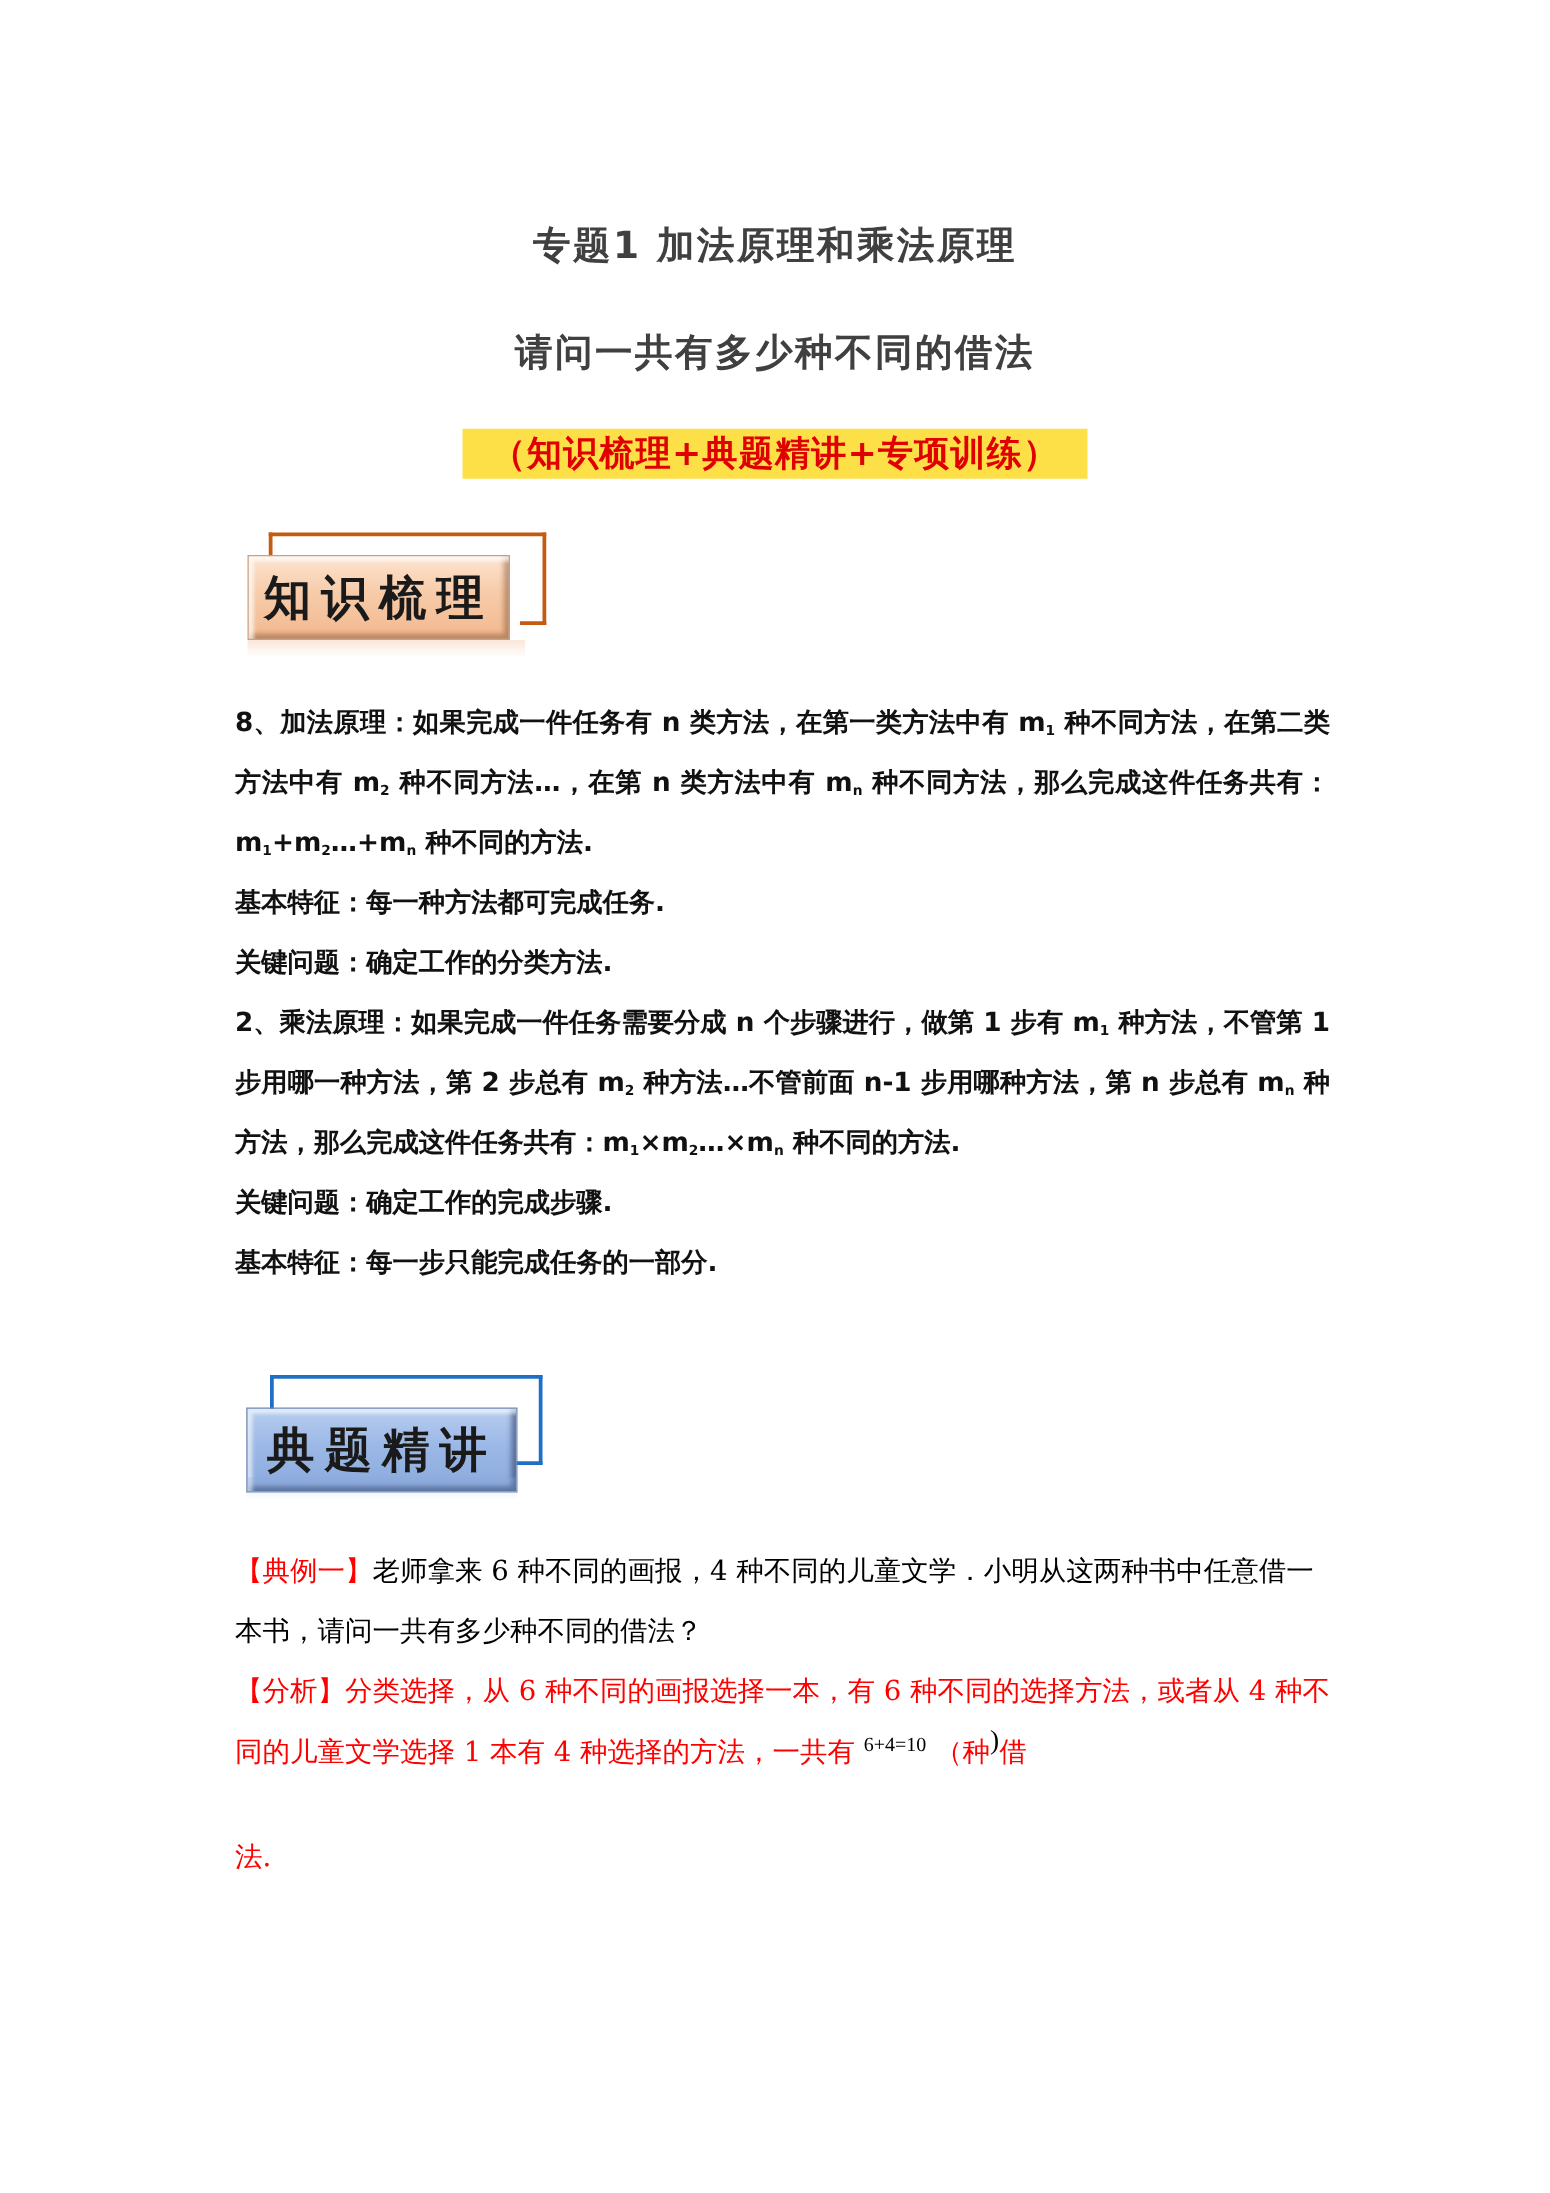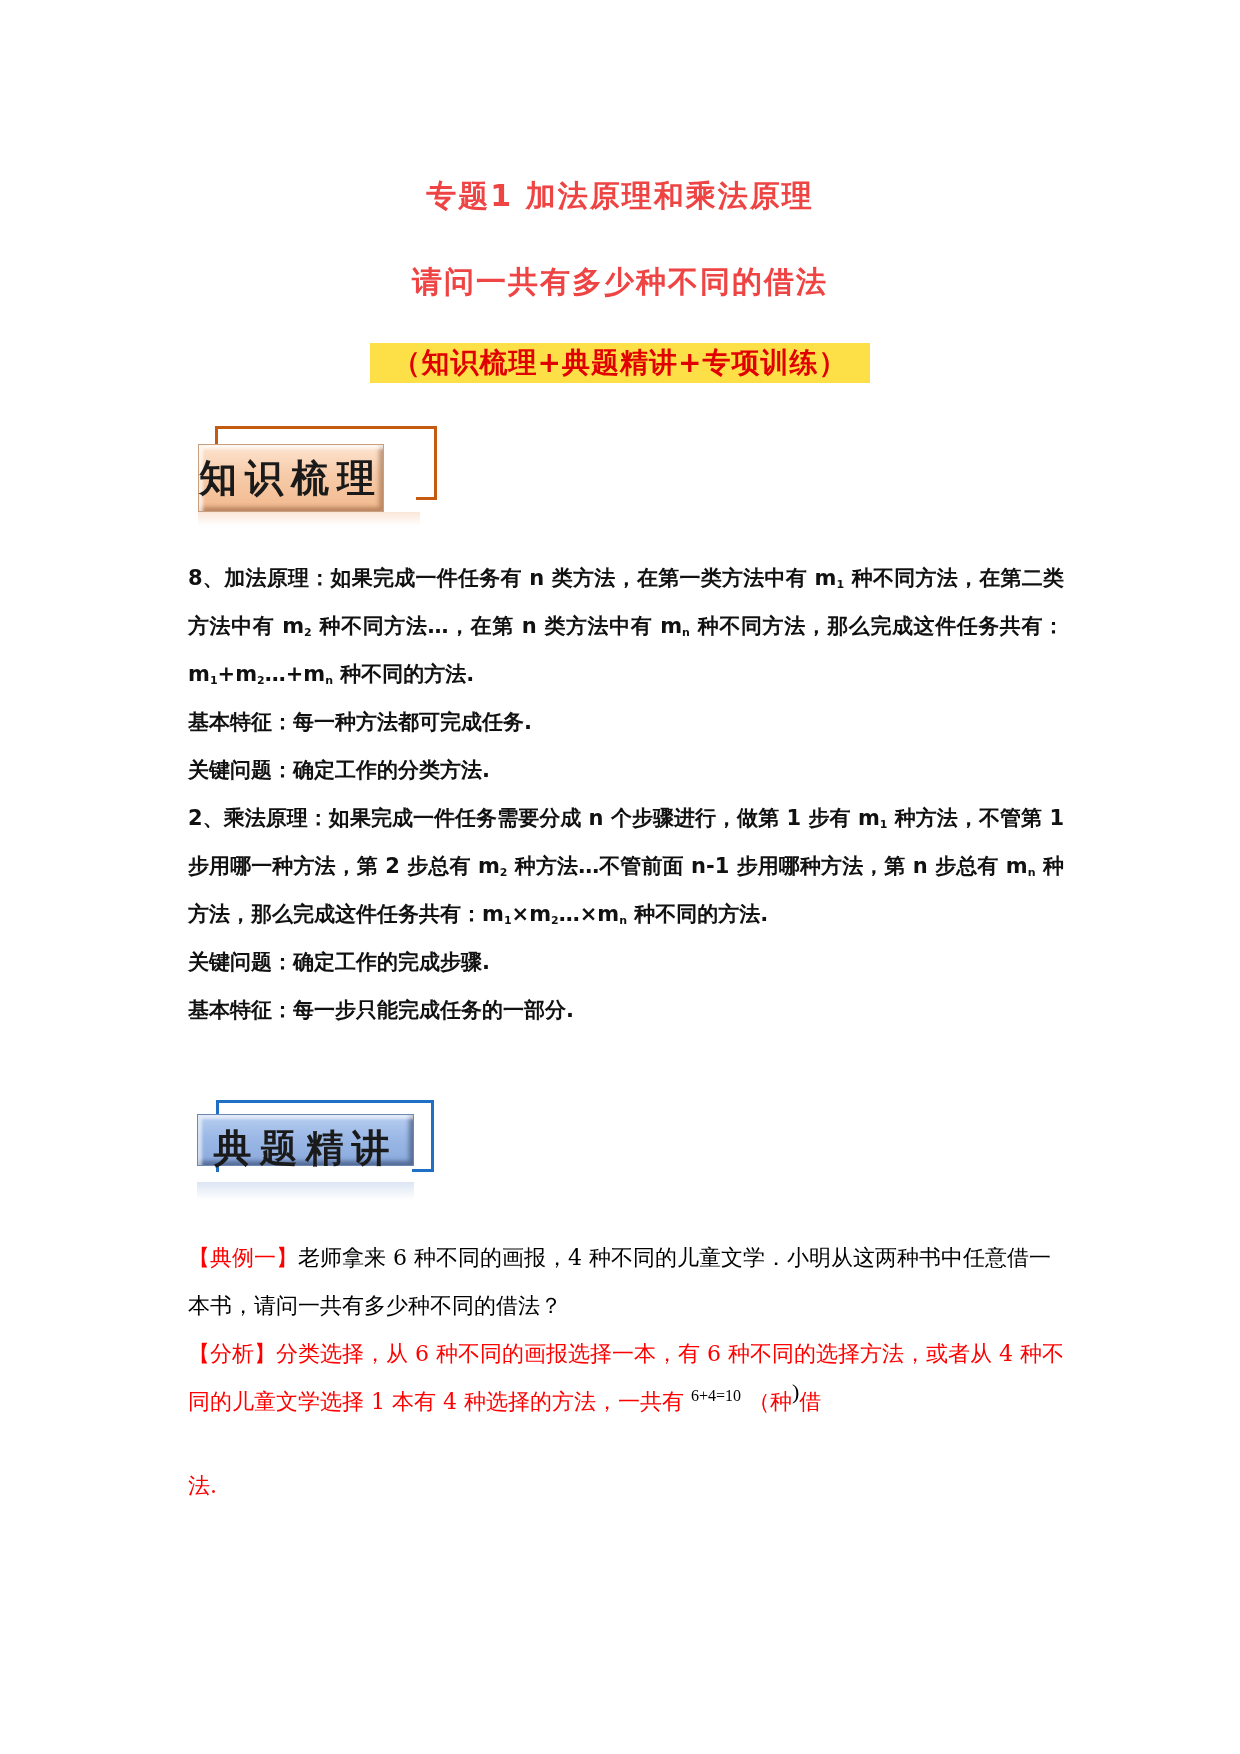--- a/index.html
+++ b/index.html
@@ -19,21 +19,21 @@
       position: absolute;
       left: 0; top: 0;
       width: 1240px;
       height: 1754px;
     }
     .title {
       position: absolute;
       left: 0;
       width: 1240px;
       text-align: center;
-      color: #ef4444;
+      color: #404040;
       font-weight: bold;
       font-size: 30px;
       letter-spacing: 2px;
       font-family: "DejaVu Sans", "Liberation Sans", sans-serif;
     }
     .title-1 { top: 176px; }
     .title-2 { top: 262px; }
     .subtitle-wrap {
       position: absolute;
       left: 370px;
@@ -85,21 +85,21 @@
       border-color: #c55a11;
       border-bottom: none;
       border-left: 3px solid #c55a11;
     }
     .banner-knowledge .frame-bottom {
       position: absolute;
       left: 218px; top: 71px; width: 21px; height: 3px;
       background: #c55a11;
     }
     .banner-knowledge .plate {
-      left: 0px; top: 18px; width: 186px; height: 68px;
+      left: 0px; top: 18px; width: 210px; height: 68px;
       line-height: 66px;
       background: linear-gradient(180deg, #fde4d0 0%, #f7cba9 45%, #f2b98f 100%);
       border: 1px solid #c9a07f;
       box-shadow: inset 4px 4px 3px rgba(255,255,255,0.7), inset -4px -4px 4px rgba(120,70,40,0.45);
     }
     .banner-knowledge .reflection {
       left: 0px; top: 86px; width: 222px; height: 14px;
       background: linear-gradient(180deg, rgba(242,185,143,0.35), rgba(255,255,255,0));
     }
 
@@ -109,21 +109,21 @@
       left: 19px; top: 0px; width: 218px; height: 72px;
       border-color: #1f6fc5;
       border-bottom: none;
     }
     .banner-examples .frame-bottom {
       position: absolute;
       left: 215px; top: 69px; width: 22px; height: 3px;
       background: #1f6fc5;
     }
     .banner-examples .plate {
-      left: 0px; top: 14px; width: 217px; height: 52px;
+      left: 0px; top: 26px; width: 217px; height: 68px;
       line-height: 66px;
       background: linear-gradient(180deg, #b7cdef 0%, #9bb8e6 45%, #8aa9dc 100%);
       border: 1px solid #6d87b3;
       box-shadow: inset 4px 4px 3px rgba(255,255,255,0.6), inset -4px -4px 4px rgba(30,45,80,0.5);
     }
     .banner-examples .reflection {
       left: 0px; top: 82px; width: 217px; height: 18px;
       background: linear-gradient(180deg, rgba(139,169,220,0.3), rgba(255,255,255,0));
     }
 

